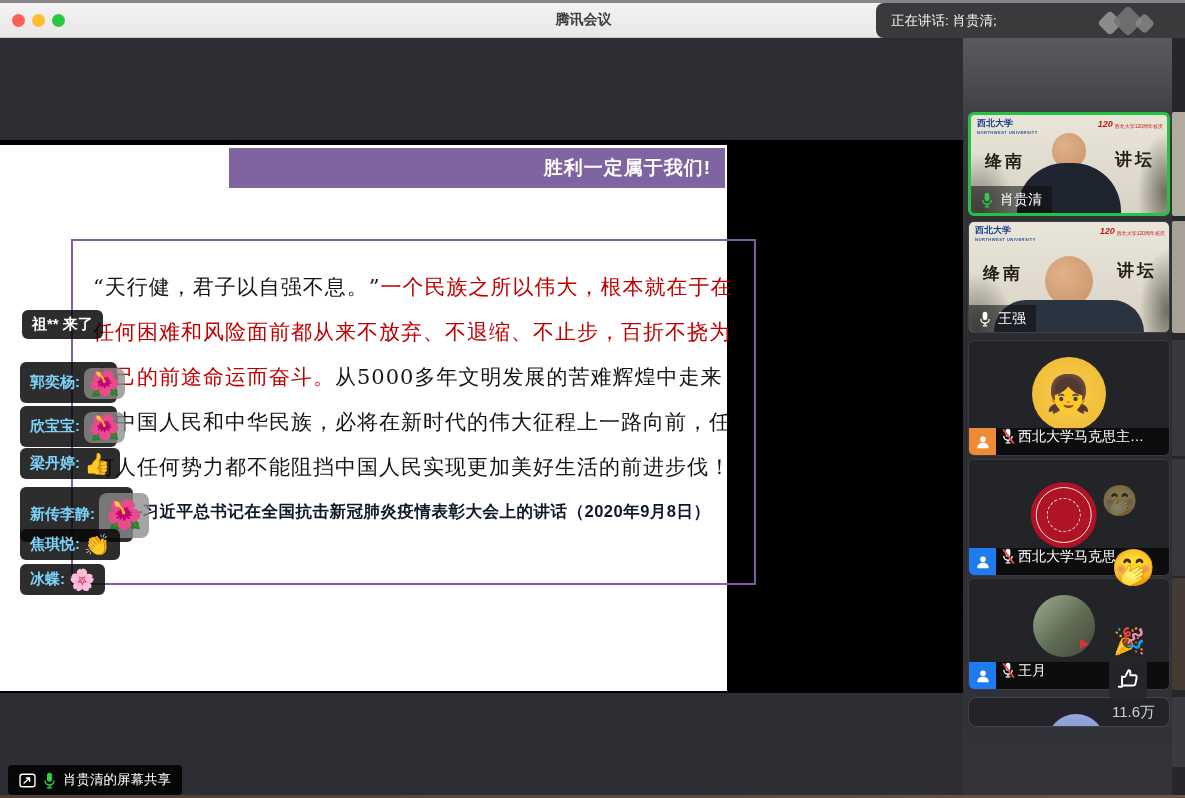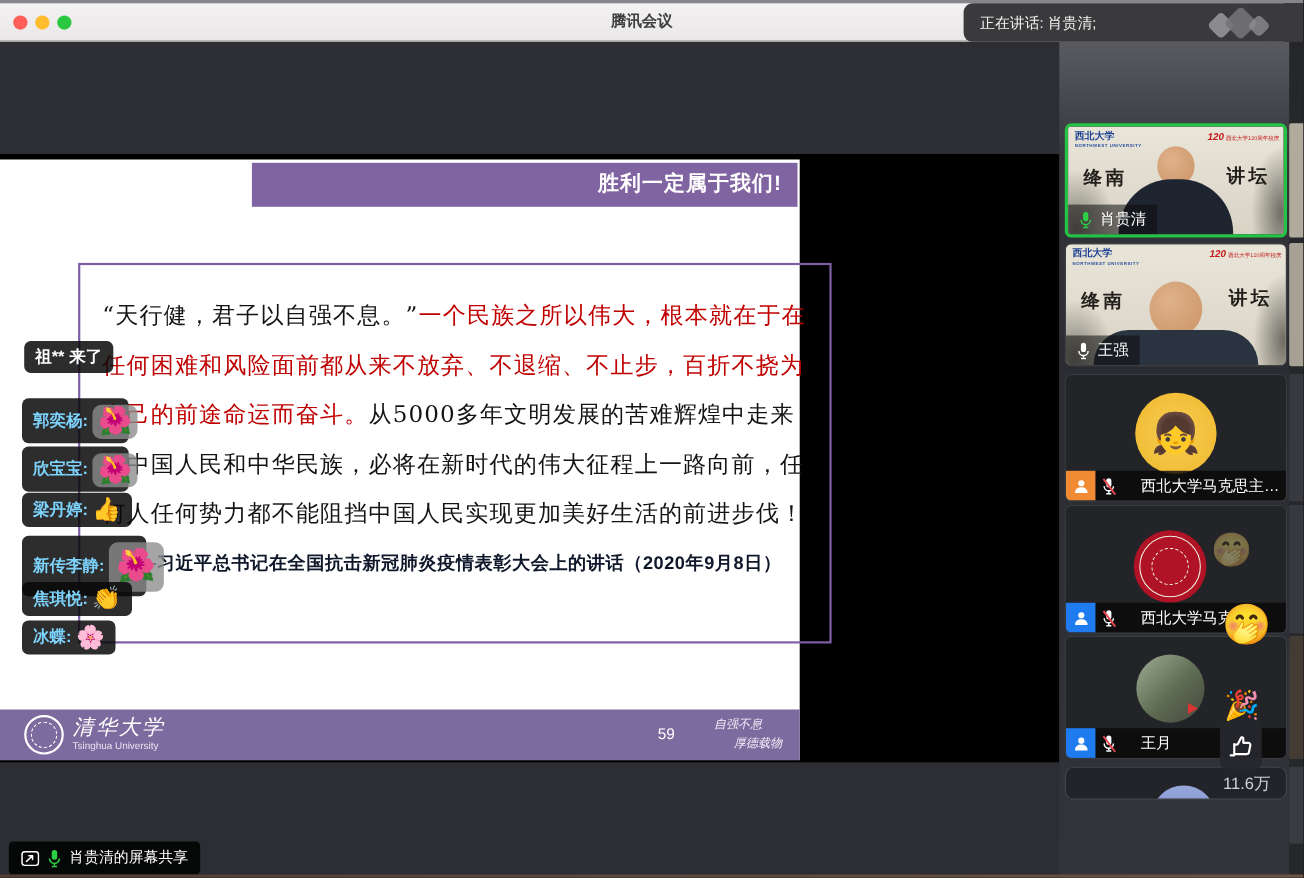--- a/index.html
+++ b/index.html
@@ -110,21 +110,21 @@
   .p1b{width:104px;height:50px;background:#1f2530;}
   .p2h{bottom:26px;width:48px;height:50px;}
   .p2b{width:150px;height:32px;background:#2a3340;}
 
   .namebar{position:absolute;left:0;bottom:0;height:27px;background:rgba(12,12,12,.55);
     display:flex;align-items:center;gap:7px;padding:0 10px;color:#fff;font-size:14px;}
   .namebar2{position:absolute;left:0;right:0;bottom:0;height:27px;display:flex;align-items:stretch;color:#fff;}
   .badge{flex:0 0 27px;display:flex;align-items:center;justify-content:center;}
   .badge.orange{background:#F08B33;}
   .badge.blue{background:#1E7BF0;}
-  .nb-rest{flex:1;background:rgba(8,8,8,.82);display:flex;align-items:center;gap:23px;
+  .nb-rest{flex:1;background:rgba(8,8,8,.82);display:flex;gap:4px;
     padding:0 6px;font-size:14px;overflow:hidden;white-space:nowrap;}
   .micwrap{position:relative;display:inline-flex;flex:none;}
   .mic-slash{position:absolute;left:-1px;top:0;width:15px;height:17px;pointer-events:none;}
 
   .avatar-girl{position:absolute;left:50%;top:16px;transform:translateX(-50%);
     width:74px;height:74px;border-radius:50%;background:radial-gradient(#f7ce53,#efb72c);
     display:flex;align-items:center;justify-content:center;font-size:36px;}
   .avatar-seal{position:absolute;left:50%;top:22px;transform:translateX(-58%);
     width:66px;height:66px;border-radius:50%;background:#b01226;}
   .avatar-seal::after{content:"";position:absolute;inset:5px;border:1.5px solid #eed;
@@ -182,30 +182,20 @@
   <div class="slide" style="left:0;top:5px;">
     <div class="slide-header">胜利一定属于我们!</div>
 
     <div class="quote-box">
       <div class="quote-text">
         <span>“天行健，君子以自强不息。”</span><span class="red">一个民族之所以伟大，根本就在于在任何困难和风险面前都从来不放弃、不退缩、不止步，百折不挠为自己的前途命运而奋斗。</span><span>从5000多年文明发展的苦难辉煌中走来的中国人民和中华民族，必将在新时代的伟大征程上一路向前，任何人任何势力都不能阻挡中国人民实现更加美好生活的前进步伐！</span>
       </div>
       <div class="attribution">——习近平总书记在全国抗击新冠肺炎疫情表彰大会上的讲话（2020年9月8日）</div>
     </div>
 
-    <div class="slide-footer">
-      <div class="seal"></div>
-      <div class="uni-script">清华大学</div>
-      <div class="uni-en">Tsinghua University</div>
-      <div class="page-num">59</div>
-      <div class="motto">
-        <div class="m1">自强不息</div>
-        <div class="m2">厚德载物</div>
-      </div>
-    </div>
   </div>
 </div>
 
 <div class="bubble sys b0">
   <span>祖** 来了</span>
 </div>
 <div class="bubble b1">
   <span>郭奕杨:</span>
   <span class="em pop">🌺</span>
 </div>

